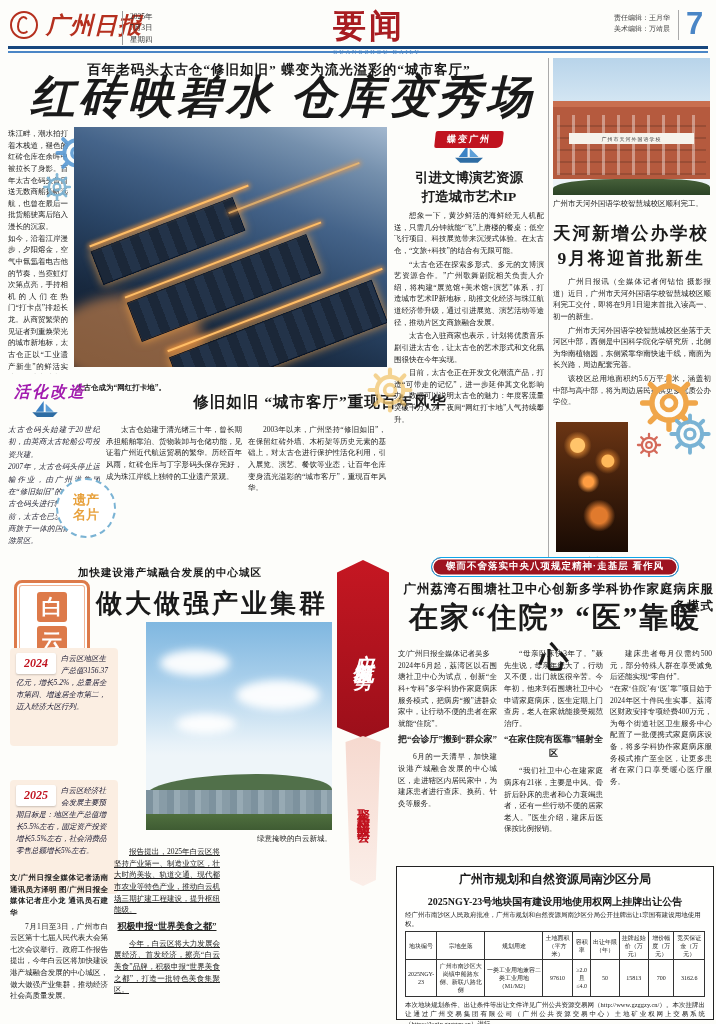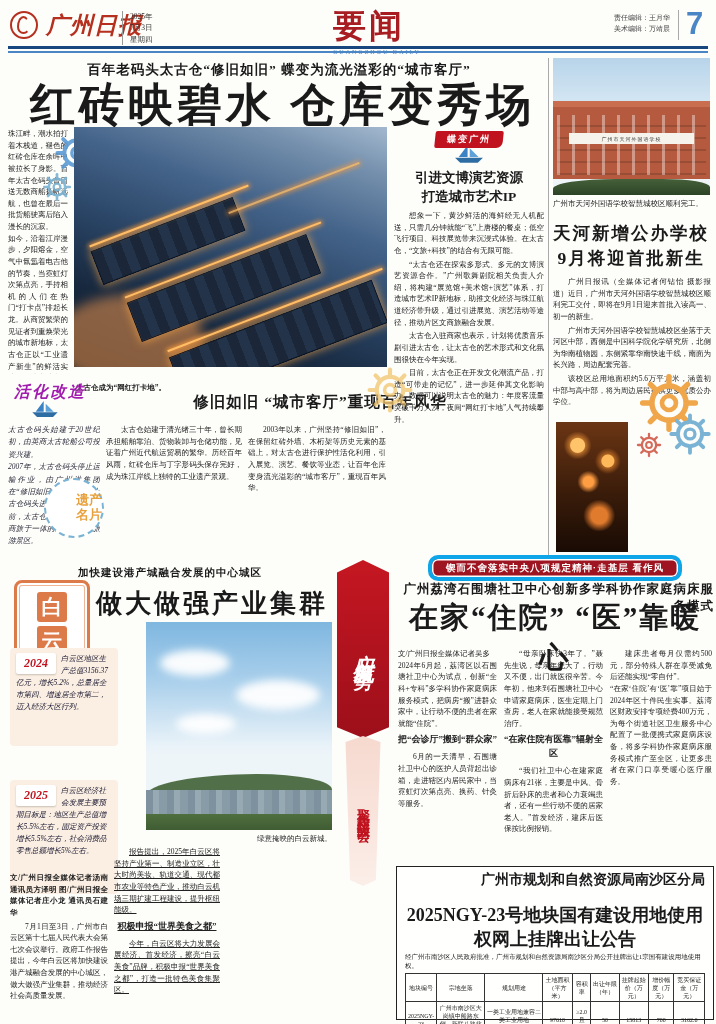--- a/index.html
+++ b/index.html
@@ -86,36 +86,36 @@
         clip-path:polygon(50% 0,100% 7%,100% 94%,50% 100%,0 94%,0 7%);
         display:flex;align-items:center;justify-content:center;}
   .ribbon-red div{writing-mode:vertical-rl;color:#fff;font-size:19px;font-weight:900;
         letter-spacing:4px;font-style:italic;}
   .ribbon-pink{background:linear-gradient(#f6d9cf,#fbeee8);
         clip-path:polygon(50% 0,88% 4%,78% 96%,50% 100%,22% 96%,12% 4%);
         display:flex;align-items:center;justify-content:center;}
   .ribbon-pink div{writing-mode:vertical-rl;color:#c0131f;font-size:13px;font-weight:900;letter-spacing:3px;}
   
   .pill{display:inline-block;background:#9e1420;color:#fff;font-size:9.5px;font-weight:bold;
-        letter-spacing:1px;padding:2.5px 14px;border-radius:10px;border:4px solid #0ea5e9;
+        letter-spacing:1px;padding:2.5px 14px;border-radius:10px;border:1px solid #0ea5e9;
         box-shadow:inset 0 0 0 1.5px #fff;font-family:"Liberation Sans",sans-serif;}
   .kicker-hc{font-size:12.5px;font-weight:bold;letter-spacing:1px;text-align:right;}
   .headline-hc{font-size:29px;font-weight:900;letter-spacing:2px;}
   .byline{font-weight:bold;text-indent:0 !important;}
   
   .ph-lantern{background:
         radial-gradient(circle at 30% 18%,#ffc46a 0 7px,rgba(255,160,60,.55) 8px,transparent 14px),
         radial-gradient(circle at 72% 30%,#ffb95a 0 6px,rgba(255,150,50,.5) 7px,transparent 13px),
         radial-gradient(circle at 45% 46%,#ff9d42 0 5px,transparent 11px),
         radial-gradient(circle at 60% 72%,#e07a2d 0 8px,transparent 16px),
         linear-gradient(#6b3514,#3a1c0a 55%,#190b04);}
   
   .notice{border:1.2px solid #222;background:#fffffe;padding:4px 8px;}
-  .notice-org{font-size:14px;font-weight:bold;text-align:right;}
-  .notice-title{font-size:18px;font-weight:900;margin-top:14px;}
+  .notice-org{font-size:12px;font-weight:bold;}
+  .notice-title{font-size:10px;font-weight:900;margin-top:7px;}
   .notice-intro{font-size:6.5px;margin-top:2px;}
   .notice table{width:100%;border-collapse:collapse;margin-top:2px;}
   .notice th,.notice td{border:0.8px solid #333;font-size:6px;padding:1.5px 1px;text-align:center;line-height:1.35;font-weight:normal;}
   .notice-foot{font-size:6.5px;margin-top:3px;line-height:1.45;}
   .vrule{border-left:1px solid #aaa;}
   .gear{position:absolute;}
 </style>
 </head>
 <body>
 
@@ -161,21 +161,21 @@
     <div>美术编辑：万靖晨</div>
   </div>
   <div class="abs vrule" style="left:678px;top:10px;height:30px;"></div>
   <div class="abs pageno" style="left:686px;top:6px;">7</div>
   <div class="abs" style="left:8px;right:8px;top:46px;">
     <div class="rule-thick"></div>
       <div class="rule-thin"></div>
   </div>
 
   <div class="abs ctr kicker-main" style="left:4px;top:61px;width:550px;">百年老码头太古仓“修旧如旧” 蝶变为流光溢彩的“城市客厅”</div>
-  <div class="abs ctr headline-main" style="left:0;top:82px;width:565px;">红砖映碧水 仓库变秀场</div>
+  <div class="abs ctr headline-main" style="left:0;top:74px;width:565px;font-style:italic;">红砖映碧水 仓库变秀场</div>
 
   <div class="abs body-txt just pre" style="left:8px;top:128px;width:60px;height:246px;overflow:hidden;">珠江畔，潮水拍打着木栈道，褪色的红砖仓库在余晖中被拉长了身影。百年太古仓码头曾目送无数商船扬帆远航，也曾在最后一批货船驶离后陷入漫长的沉寂。
 如今，沿着江岸漫步，夕阳熔金，空气中氤氲着电吉他的节奏，当霓虹灯次第点亮，手持相机的人们在热门“打卡点”排起长龙。从商贸繁荣的见证者到重焕荣光的城市新地标，太古仓正以“工业遗产新生”的鲜活实践，打造出城市有机更新的崭新样本。
 文/广州日报全媒体记者</div>
 
   <svg class="gear" viewBox="0 0 40 40" style="left:54px;top:130px;width:46px;height:46px;opacity:.9;">
       <use href="#gear" stroke="#5b9bd5"></use>
     </svg>
   <svg class="gear" viewBox="0 0 40 40" style="left:42px;top:172px;width:30px;height:30px;opacity:.9;">
       <use href="#gear" stroke="#7ab3d4"></use>
@@ -200,21 +200,21 @@
       </svg>
   </div>
   <div class="abs ctr subhead-mid" style="left:140px;top:392px;width:360px;">修旧如旧 “城市客厅”重现百年风华</div>
 
   <svg class="gear" viewBox="0 0 40 40" style="left:366px;top:366px;width:48px;height:48px;opacity:.75;">
       <use href="#gear" stroke="#f2c66f"></use>
     </svg>
 
   <div class="abs heritage-box just pre" style="left:8px;top:424px;width:92px;height:178px;overflow:hidden;">太古仓码头始建于20世纪初，由英商太古轮船公司投资兴建。
 2007年，太古仓码头停止运输作业，由广州港集团在“修旧如旧”的基础上对太古仓码头进行转型升级。目前，太古仓已发展成为集文商旅于一体的国家AAA级旅游景区。</div>
-  <div class="abs heritage-badge" style="left:44px;top:478px;justify-content:flex-end;">
+  <div class="abs heritage-badge" style="left:56px;top:478px;">
     <div>
       <div>遗产</div>
       <div>名片</div>
     </div>
   </div>
 
   <div class="abs body-txt just" style="left:106px;top:424px;width:136px;height:136px;overflow:hidden;text-indent:2em;">太古仓始建于清光绪三十年，曾长期承担船舶靠泊、货物装卸与仓储功能，见证着广州近代航运贸易的繁华。历经百年风雨，红砖仓库与丁字形码头保存完好，成为珠江岸线上独特的工业遗产景观。</div>
   <div class="abs body-txt just" style="left:248px;top:424px;width:138px;height:136px;overflow:hidden;text-indent:2em;">2003年以来，广州坚持“修旧如旧”，在保留红砖外墙、木桁架等历史元素的基础上，对太古仓进行保护性活化利用，引入展览、演艺、餐饮等业态，让百年仓库变身流光溢彩的“城市客厅”，重现百年风华。</div>
 
   <div class="abs ctr" style="left:394px;top:128px;width:150px;">
@@ -312,26 +312,26 @@
   <div class="abs ctr" style="left:396px;top:555px;width:318px;">
     <span class="pill">锲而不舍落实中央八项规定精神·走基层 看作风</span>
   </div>
   <div class="abs ctr kicker-hc" style="left:396px;top:581px;width:318px;">广州荔湾石围塘社卫中心创新多学科协作家庭病床服务模式</div>
   <div class="abs ctr headline-hc" style="left:396px;top:598px;width:318px;">在家“住院” “医”靠暖心</div>
 
   <div class="abs body-txt just" style="left:398px;top:648px;width:99px;height:212px;overflow:hidden;">
     <p class="pre" style="text-indent:0;">文/广州日报全媒体记者吴多
 2024年6月起，荔湾区以石围塘社卫中心为试点，创新“全科+专科”多学科协作家庭病床服务模式，把病房“搬”进群众家中，让行动不便的患者在家就能“住院”。</p>
     <div class="col-sub">把“会诊厅”搬到“群众家”</div>
-    <p>6月的一天清早，石围塘社卫中心的医护人员背起出诊箱，走进辖区内居民家中，当霓虹灯次第点亮、换药、针灸等服务。</p>
+    <p>6月的一天清早，加快建设港产城融合发展的中心城区，走进辖区内居民家中，为建床患者进行查床、换药、针灸等服务。</p>
   </div>
   <div class="abs body-txt just" style="left:504px;top:648px;width:99px;height:212px;overflow:hidden;">
     <p>“母亲卧床快3年了。”聂先生说，母亲年纪大了，行动又不便，出门就医很辛苦。今年初，他来到石围塘社卫中心申请家庭病床，医生定期上门查房，老人在家就能接受规范治疗。</p>
     <div class="col-sub">“在家住院有医靠”辐射全区</div>
-    <p>“我们社卫中心在建家庭病床有21张，主要是中风、骨折后卧床的患者和心力衰竭患者，还有一些行动不便的居家老人。”首发经济，建床后医保按比例报销。</p>
+    <p>“我们社卫中心在建家庭病床有21张，主要是中风、骨折后卧床的患者和心力衰竭患者，还有一些行动不便的居家老人。”医生介绍，建床后医保按比例报销。</p>
   </div>
   <div class="abs body-txt just pre" style="left:610px;top:648px;width:102px;height:212px;overflow:hidden;text-indent:2em;">建床患者每月仅需约500元，部分特殊人群在享受减免后还能实现“零自付”。
 “在家‘住院’有‘医’靠”项目始于2024年区十件民生实事。荔湾区财政安排专项经费400万元，为每个街道社区卫生服务中心配置了一批便携式家庭病床设备，将多学科协作家庭病床服务模式推广至全区，让更多患者在家门口享受暖心医疗服务。</div>
 
   <div class="abs notice" style="left:396px;top:866px;width:300px;height:144px;">
     <div class="ctr notice-org">广州市规划和自然资源局南沙区分局</div>
     <div class="ctr notice-title">2025NGY-23号地块国有建设用地使用权网上挂牌出让公告</div>
     <div class="notice-intro">经广州市南沙区人民政府批准，广州市规划和自然资源局南沙区分局公开挂牌出让1宗国有建设用地使用权。</div>
     <table>
       <tbody>

